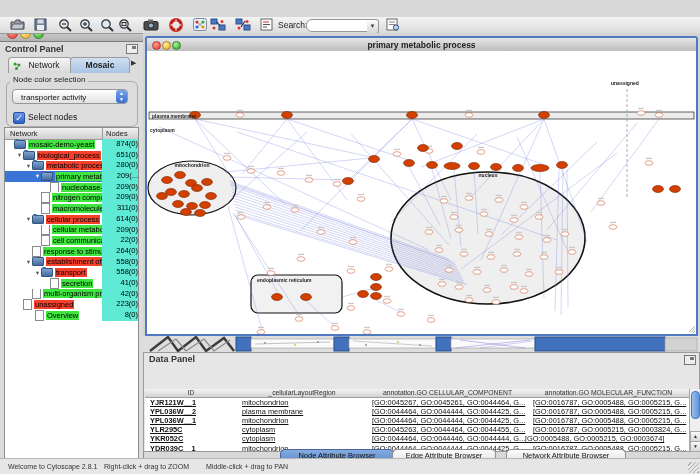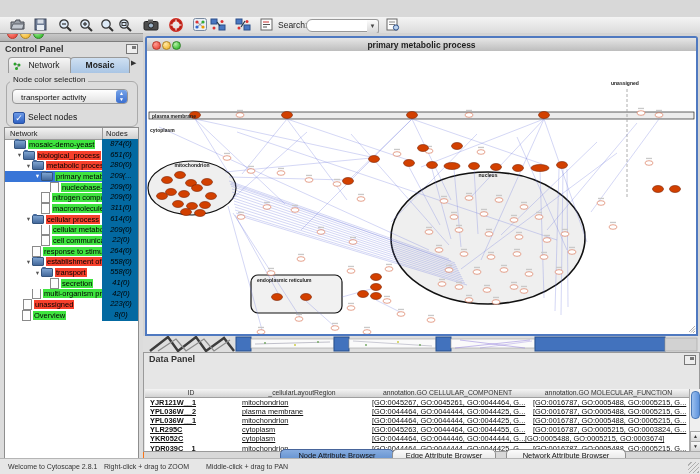--- a/index.html
+++ b/index.html
@@ -44,21 +44,21 @@
   .trow.sel{background:#3875d7;}
   .tarrow{width:7px;font-size:5.5px;color:#555;flex:none;text-align:center;}
   .trow.sel .tarrow{color:#fff;}
   .ticon{flex:none;margin-right:2px;position:relative;}
   .ticon.folder{width:10px;height:7px;background:linear-gradient(#7da3d0,#44699c);border:1px solid #35557e;border-radius:1px;}
   .ticon.folder::before{content:"";position:absolute;left:0;top:-2px;width:4px;height:2px;background:#44699c;border-radius:1px 1px 0 0;}
   .ticon.file{width:7px;height:9px;background:#fdfdfd;border:1px solid #8a8a8a;}
   .tlbl{font-size:7.5px;color:#000;white-space:nowrap;overflow:hidden;padding:0 1px;flex:0 1 auto;}
   .tlbl.green{background:#3fe43f;}
   .tlbl.red{background:#f7402c;}
-  .tcount{margin-left:auto;flex:none;width:34px;background:#0369a1;font-size:7.5px;color:#000;text-align:center;padding-left:2px;white-space:nowrap;overflow:hidden;height:10.7px;line-height:10.7px;font-style:italic;}
+  .tcount{margin-left:auto;flex:none;width:34px;background:#5eead4;font-size:7.5px;color:#000;text-align:right;padding-left:2px;white-space:nowrap;overflow:hidden;height:10.7px;line-height:10.7px;}
   
   #mdi{left:143px;top:33px;width:557px;height:319px;background:#d4d4d4;}
   #net-window{left:2px;top:3px;width:553px;height:300px;border:2px solid #4f79c0;border-radius:3px 3px 0 0;box-sizing:border-box;background:#fff;}
   #net-titlebar{left:0;top:0;width:549px;height:13px;background:linear-gradient(#e6e6e6,#bdbdbd);border-bottom:1px solid #8d8d8d;}
   .mini-light{width:7px;height:7px;border-radius:50%;top:3px;}
   #net-title{width:549px;text-align:center;top:2px;font-size:8.5px;font-weight:bold;color:#222;}
   #net-canvas{left:0;top:13px;width:549px;height:283px;background:#fff;overflow:hidden;}
   
   #peek-strip{left:0;top:303px;width:557px;height:16px;}
   
@@ -323,21 +323,21 @@
             <span class="ticon file"></span>
             <span class="tlbl green">multi-organism pro</span>
             <span class="tcount">42(0)</span>
           </div>
           <div class="trow" style="padding-left: 11px;">
             <span class="tarrow"></span>
             <span class="ticon file"></span>
             <span class="tlbl red">unassigned</span>
             <span class="tcount">223(0)</span>
           </div>
-          <div class="trow" style="padding-left: 10px;">
+          <div class="trow" style="padding-left: 23px;">
             <span class="tarrow"></span>
             <span class="ticon file"></span>
             <span class="tlbl green">Overview</span>
             <span class="tcount">8(0)</span>
           </div>
         </div>
     </div>
   </div>
 
   <div id="mdi" class="abs">

